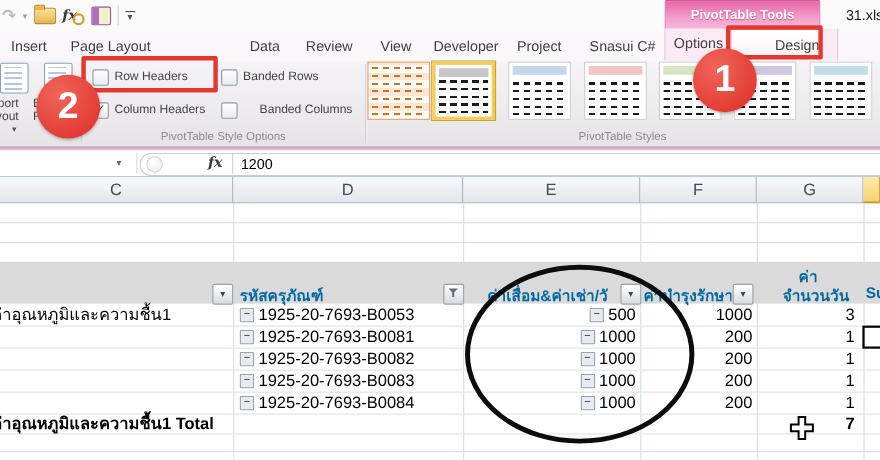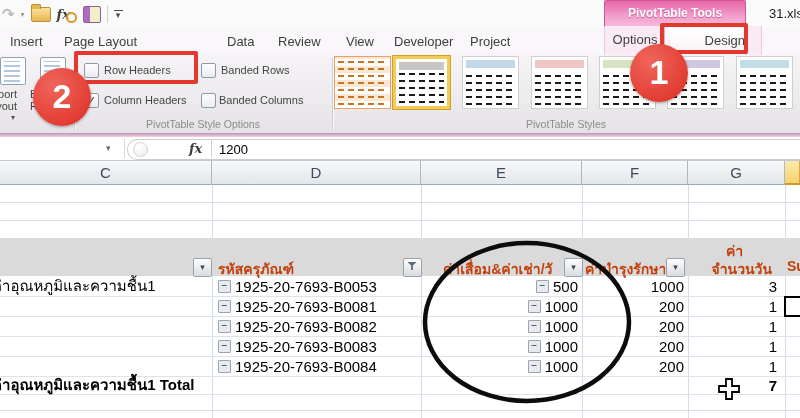--- a/index.html
+++ b/index.html
@@ -77,21 +77,21 @@
   .colhdr{left:0;top:160px;width:800px;height:25px;background:linear-gradient(#f8f9fa,#e2e6ea);border-top:1px solid #c2cad2;border-bottom:1px solid #9aa8b7;box-sizing:border-box;}
   .colcell{position:absolute;top:0;height:24px;line-height:24px;text-align:center;font-size:15px;color:#3e4b59;border-right:1px solid #aeb7bf;box-sizing:border-box;}
   .colcell.hl{background:linear-gradient(#fce9ad,#f7d36e);border-right:1px solid #d8a93c;border-bottom:2px solid #cf9a2a;}
 
   
   .grid{left:0;top:185px;width:800px;height:233px;background:#fff;}
   .vline{position:absolute;top:0;width:1px;height:233px;background:#d6dde6;z-index:1;}
   .hline{position:absolute;left:0;width:800px;height:1px;background:#d6dde6;z-index:1;}
 
   .band{position:absolute;left:0;top:53px;width:800px;height:38px;background:#dadada;z-index:2;}
-  .bandtxt{position:absolute;font-size:14px;font-weight:bold;color:#c2410c;white-space:nowrap;}
+  .bandtxt{position:absolute;font-size:14px;font-weight:bold;color:#0369a1;white-space:nowrap;}
   .dropbtn{position:absolute;width:17px;height:17px;background:linear-gradient(#fdfdfd,#d8dce0);border:1px solid #98a2ac;border-radius:2px;
            font-size:9px;color:#3d4854;text-align:center;line-height:16px;z-index:3;}
   .funnel{display:inline-block;width:9px;height:8px;background:#5a6c7e;clip-path:polygon(0 0,100% 0,60% 45%,60% 100%,40% 100%,40% 45%);margin-right:1px;}
 
   .row{position:absolute;left:0;width:800px;z-index:2;}
   .cell{position:absolute;top:0;height:100%;display:flex;align-items:center;font-size:15px;color:#000;white-space:nowrap;box-sizing:border-box;}
   .num{justify-content:flex-end;}
   .collapse{display:inline-block;width:11px;height:11px;margin-right:4px;background:#e7ebef;border:1px solid #97a3b0;border-radius:1px;
             font-size:10px;line-height:9px;text-align:center;color:#222;flex:0 0 auto;}
   .bold{font-weight:bold;}
@@ -117,20 +117,21 @@
 </div>
 
 <div class="abs tabrow">
   <span class="tab" style="left:10px">Insert</span>
   <span class="tab" style="left:64px">Page Layout</span>
   <span class="tab" style="left:227px">Data</span>
   <span class="tab" style="left:278px">Review</span>
   <span class="tab" style="left:346px">View</span>
   <span class="tab" style="left:394px">Developer</span>
   <span class="tab" style="left:470px">Project</span>
+  <span class="tab" style="left:536px">Snasui C#</span>
 </div>
 <div class="abs ctxtabs-bg"></div>
 <div class="abs tab-options">Options</div>
 <div class="abs tab-design">Design</div>
 
 <div class="abs ribbon">
 
   <div class="bigbtn" style="left:-16px;width:58px;">
     <span class="docicon"></span>
     <span>Report Layout</span>
@@ -143,21 +144,21 @@
   </div>
   <div class="grpsep" style="left:74px;"></div>
 
   <span class="cb" style="left:84px;top:8px;"></span>
   <span class="cblabel" style="left:104px;top:9px;">Row Headers</span>
   <span class="cb" style="left:84px;top:38px;"><span>✓</span></span>
   <span class="cblabel" style="left:104px;top:39px;">Column Headers</span>
   <span class="cb" style="left:201px;top:8px;"></span>
   <span class="cblabel" style="left:221px;top:9px;">Banded Rows</span>
   <span class="cb" style="left:201px;top:38px;"></span>
-  <span class="cblabel" style="left:219px;top:39px;">Banded Columns</span>
+  <span class="cblabel" style="left:236px;top:39px;">Banded Columns</span>
   <div class="grplabel" style="left:74px;width:258px;">PivotTable Style Options</div>
   <div class="grpsep" style="left:332px;"></div>
 
   <div class="thumb t1" style="left:334px;">
       <span class="dash"></span>
     </div>
   <div class="thumb sel" style="left:393px;">
     <div class="hd" style="background-color: rgb(198, 198, 198);"></div>
       <span class="dash"></span>
     </div>

